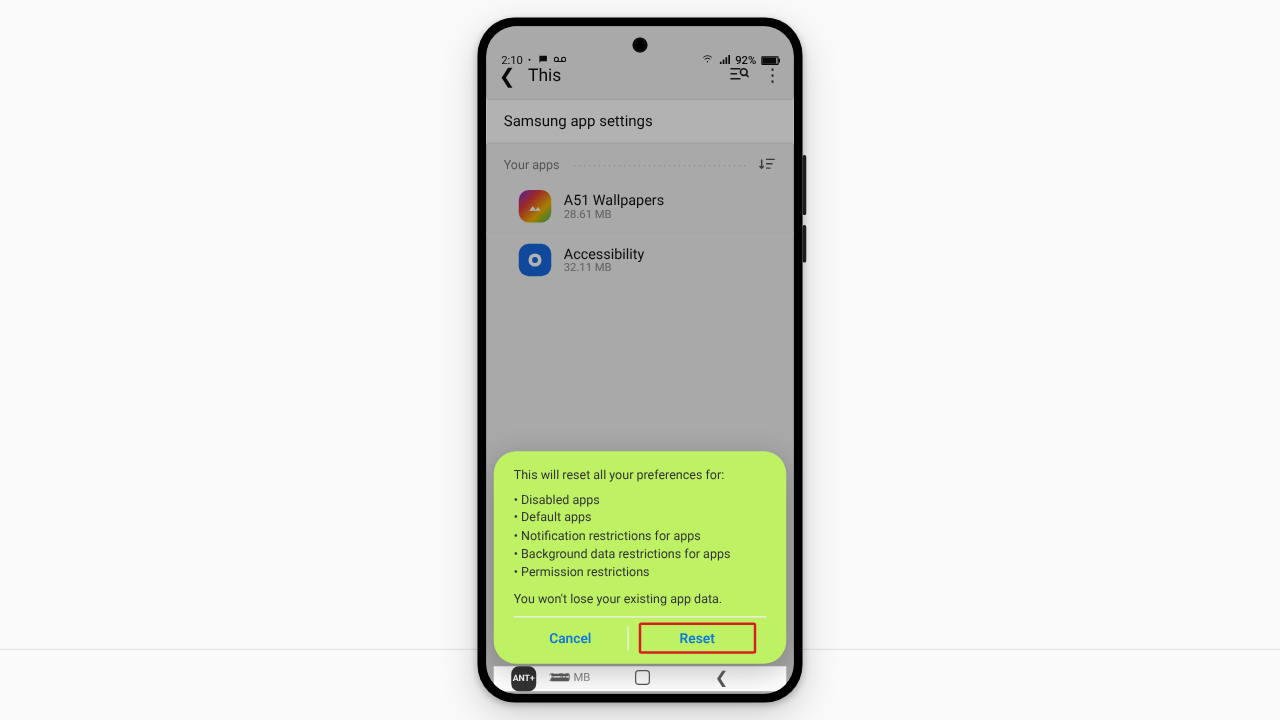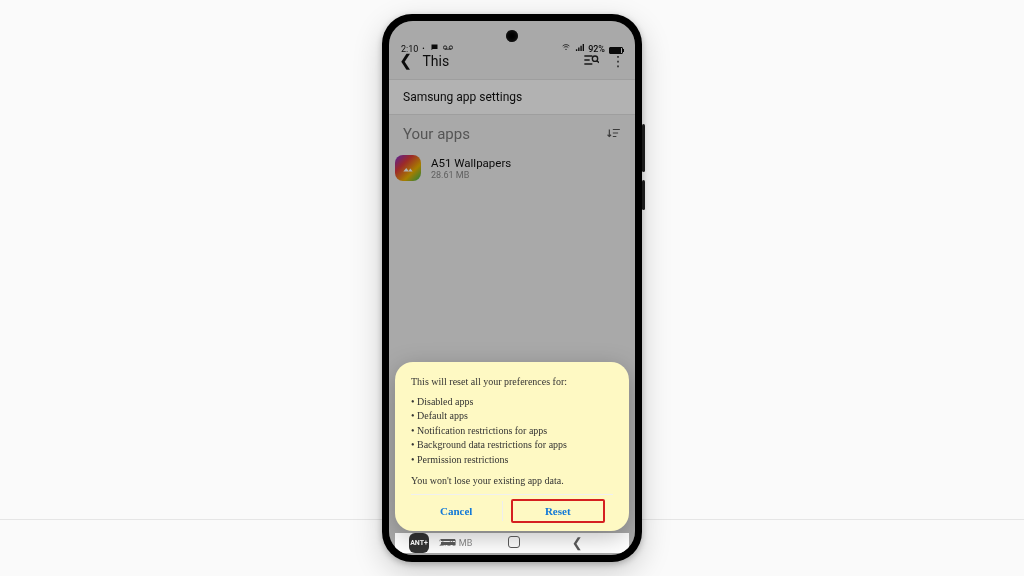--- a/index.html
+++ b/index.html
@@ -62,21 +62,21 @@
     height: 22px;
     display: flex;
     align-items: center;
     justify-content: space-between;
     padding: 0 12px;
     font-size: 9px;
     color: #111;
     position: relative;
     z-index: 10;
   }
-  .sb-left, .sb-right { display:flex; align-items:flex-end; gap:4px;margin-top:33px; }
+  .sb-left, .sb-right { display:flex; align-items:center; gap:4px;margin-top:33px; }
   .sb-left .dots { letter-spacing:1px; font-size:7px; position:relative; top:-1px; }
   .sb-icon { display:inline-block; }
   .sb-right .pct { font-weight:500; }
   .batt {
     width: 14px; height: 7px;
     border: 1px solid #111; border-radius: 1px;
     position: relative;
   }
   .batt::after {
     content:""; position:absolute; right:-2px; top:1px;
@@ -103,53 +103,52 @@
     border-top:1px solid #e3e3e3;
     border-bottom:1px solid #e3e3e3;
     padding: 10px 14px;
   }
   .section + .section { margin-top: 8px; font-style: italic; }
   .sec-title { font-size: 12px; color:#111; }
   .sec-sub { font-size: 9px; color:#8a8a8a; line-height:1.35; margin-top:2px; }
   .list-header {
     display:flex; align-items:center;
     padding: 10px 14px 4px;
-    font-size: 15px; color:#7a7a7a;
+    font-size: 10px; color:#7a7a7a;
     gap: 10px;
   }
   .lh-label { white-space:nowrap; }
   .lh-dots { flex:1; height:1px; background-image: radial-gradient(circle,#bdbdbd 0.5px,transparent 0.5px); background-size:4px 1px; background-repeat:repeat-x; background-position:center; }
   .lh-sort { font-size:12px; color:#555; }
   .app-row {
     display:flex; align-items:center;
-    gap:10px; padding:8px 6px;
+    gap:10px; padding:8px 26px;
     border-bottom:1px solid #e9e9e9;
   }
   .app-row:last-child { border-bottom:none; }
   .app-icon {
     width:26px; height:26px; border-radius:8px;
     display:flex; align-items:center; justify-content:center;
     color:#fff; font-size:14px;
   }
   .ic-wall { background: linear-gradient(135deg,#7d2fe0,#e03b3b,#f0b400,#2fb85a); }
   .ic-acc  { background:#1769e0; }
   .app-meta .name { font-size: 11.5px; color:#111; }
   .app-meta .size { font-size: 9px; color:#8a8a8a; }
   
   .sheet {
     position:absolute;
     left:6px; right:6px; bottom:24px;
-    background:#fef9c3;
+    background:#bef264;
     border-radius:18px;
     z-index:30;
     padding: 14px 16px 6px;
     box-shadow: 0 6px 24px rgba(0,0,0,.25);
     font-size: 10px;
     color:#333;
-    font-family:Liberation Serif, serif;
   }
   .sheet p { margin-bottom:8px; }
   .sheet ul { list-style:none; margin-bottom:8px; }
   .sheet li::before { content:"• "; }
   .sheet li { line-height:1.45; }
   .sheet-actions {
     margin-top:6px;
     display:flex; align-items:center; justify-content:space-around;
     border-top:1px solid #f0f0f0;
     padding-top:2px;
@@ -283,20 +282,32 @@
 
       <div class="app-row">
         <div class="app-icon ic-wall">
           <svg width="14" height="14" viewBox="0 0 24 24" fill="#fff">
               <path d="M4 18l5-6 4 5 3-4 4 5H4z"></path>
             </svg>
         </div>
         <div class="app-meta">
           <div class="name">A51 Wallpapers</div>
           <div class="size">28.61 MB</div>
+        </div>
+      </div>
+      <div class="app-row">
+        <div class="app-icon ic-acc">
+          <svg width="14" height="14" viewBox="0 0 24 24" fill="#fff">
+              <circle cx="12" cy="12" r="9" fill="#fff"></circle>
+              <circle cx="12" cy="12" r="4" fill="#1769e0"></circle>
+            </svg>
+        </div>
+        <div class="app-meta">
+          <div class="name">Accessibility</div>
+          <div class="size">32.11 MB</div>
         </div>
       </div>
     </div>
 
     <div class="scrim"></div>
 
     <div class="peek-row">
       <div class="pic">ANT+</div>
       <span>2.30 MB</span>
     </div>

